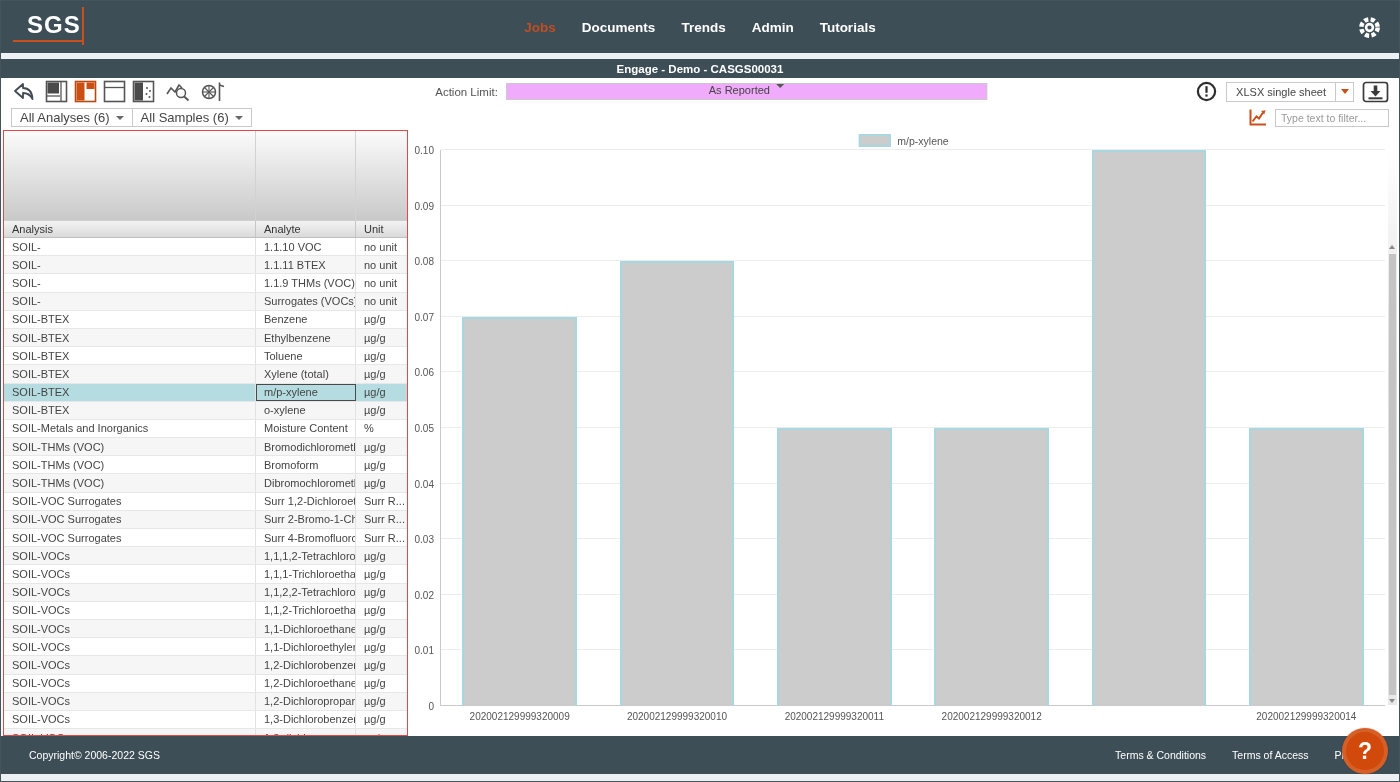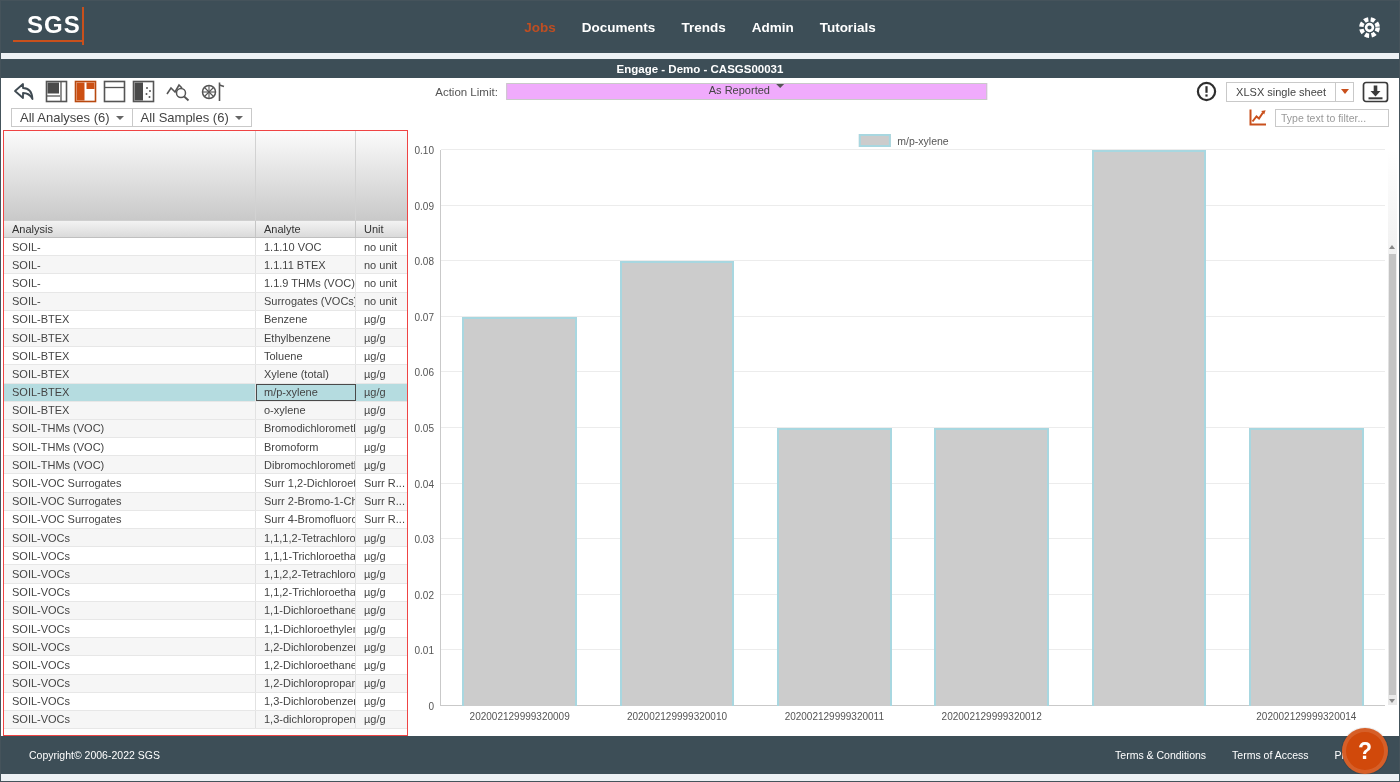--- a/index.html
+++ b/index.html
@@ -282,20 +282,25 @@
           </div>
           <div class="row selected">
             <div class="c0">SOIL-BTEX</div>
             <div class="c1">m/p-xylene</div>
             <div class="c2">µg/g</div>
           </div>
           <div class="row alt">
             <div class="c0">SOIL-BTEX</div>
             <div class="c1">o-xylene</div>
             <div class="c2">µg/g</div>
+          </div>
+          <div class="row">
+            <div class="c0">SOIL-Metals and Inorganics</div>
+            <div class="c1">Moisture Content</div>
+            <div class="c2">%</div>
           </div>
           <div class="row alt">
             <div class="c0">SOIL-THMs (VOC)</div>
             <div class="c1">Bromodichloromethane</div>
             <div class="c2">µg/g</div>
           </div>
           <div class="row">
             <div class="c0">SOIL-THMs (VOC)</div>
             <div class="c1">Bromoform</div>
             <div class="c2">µg/g</div>

